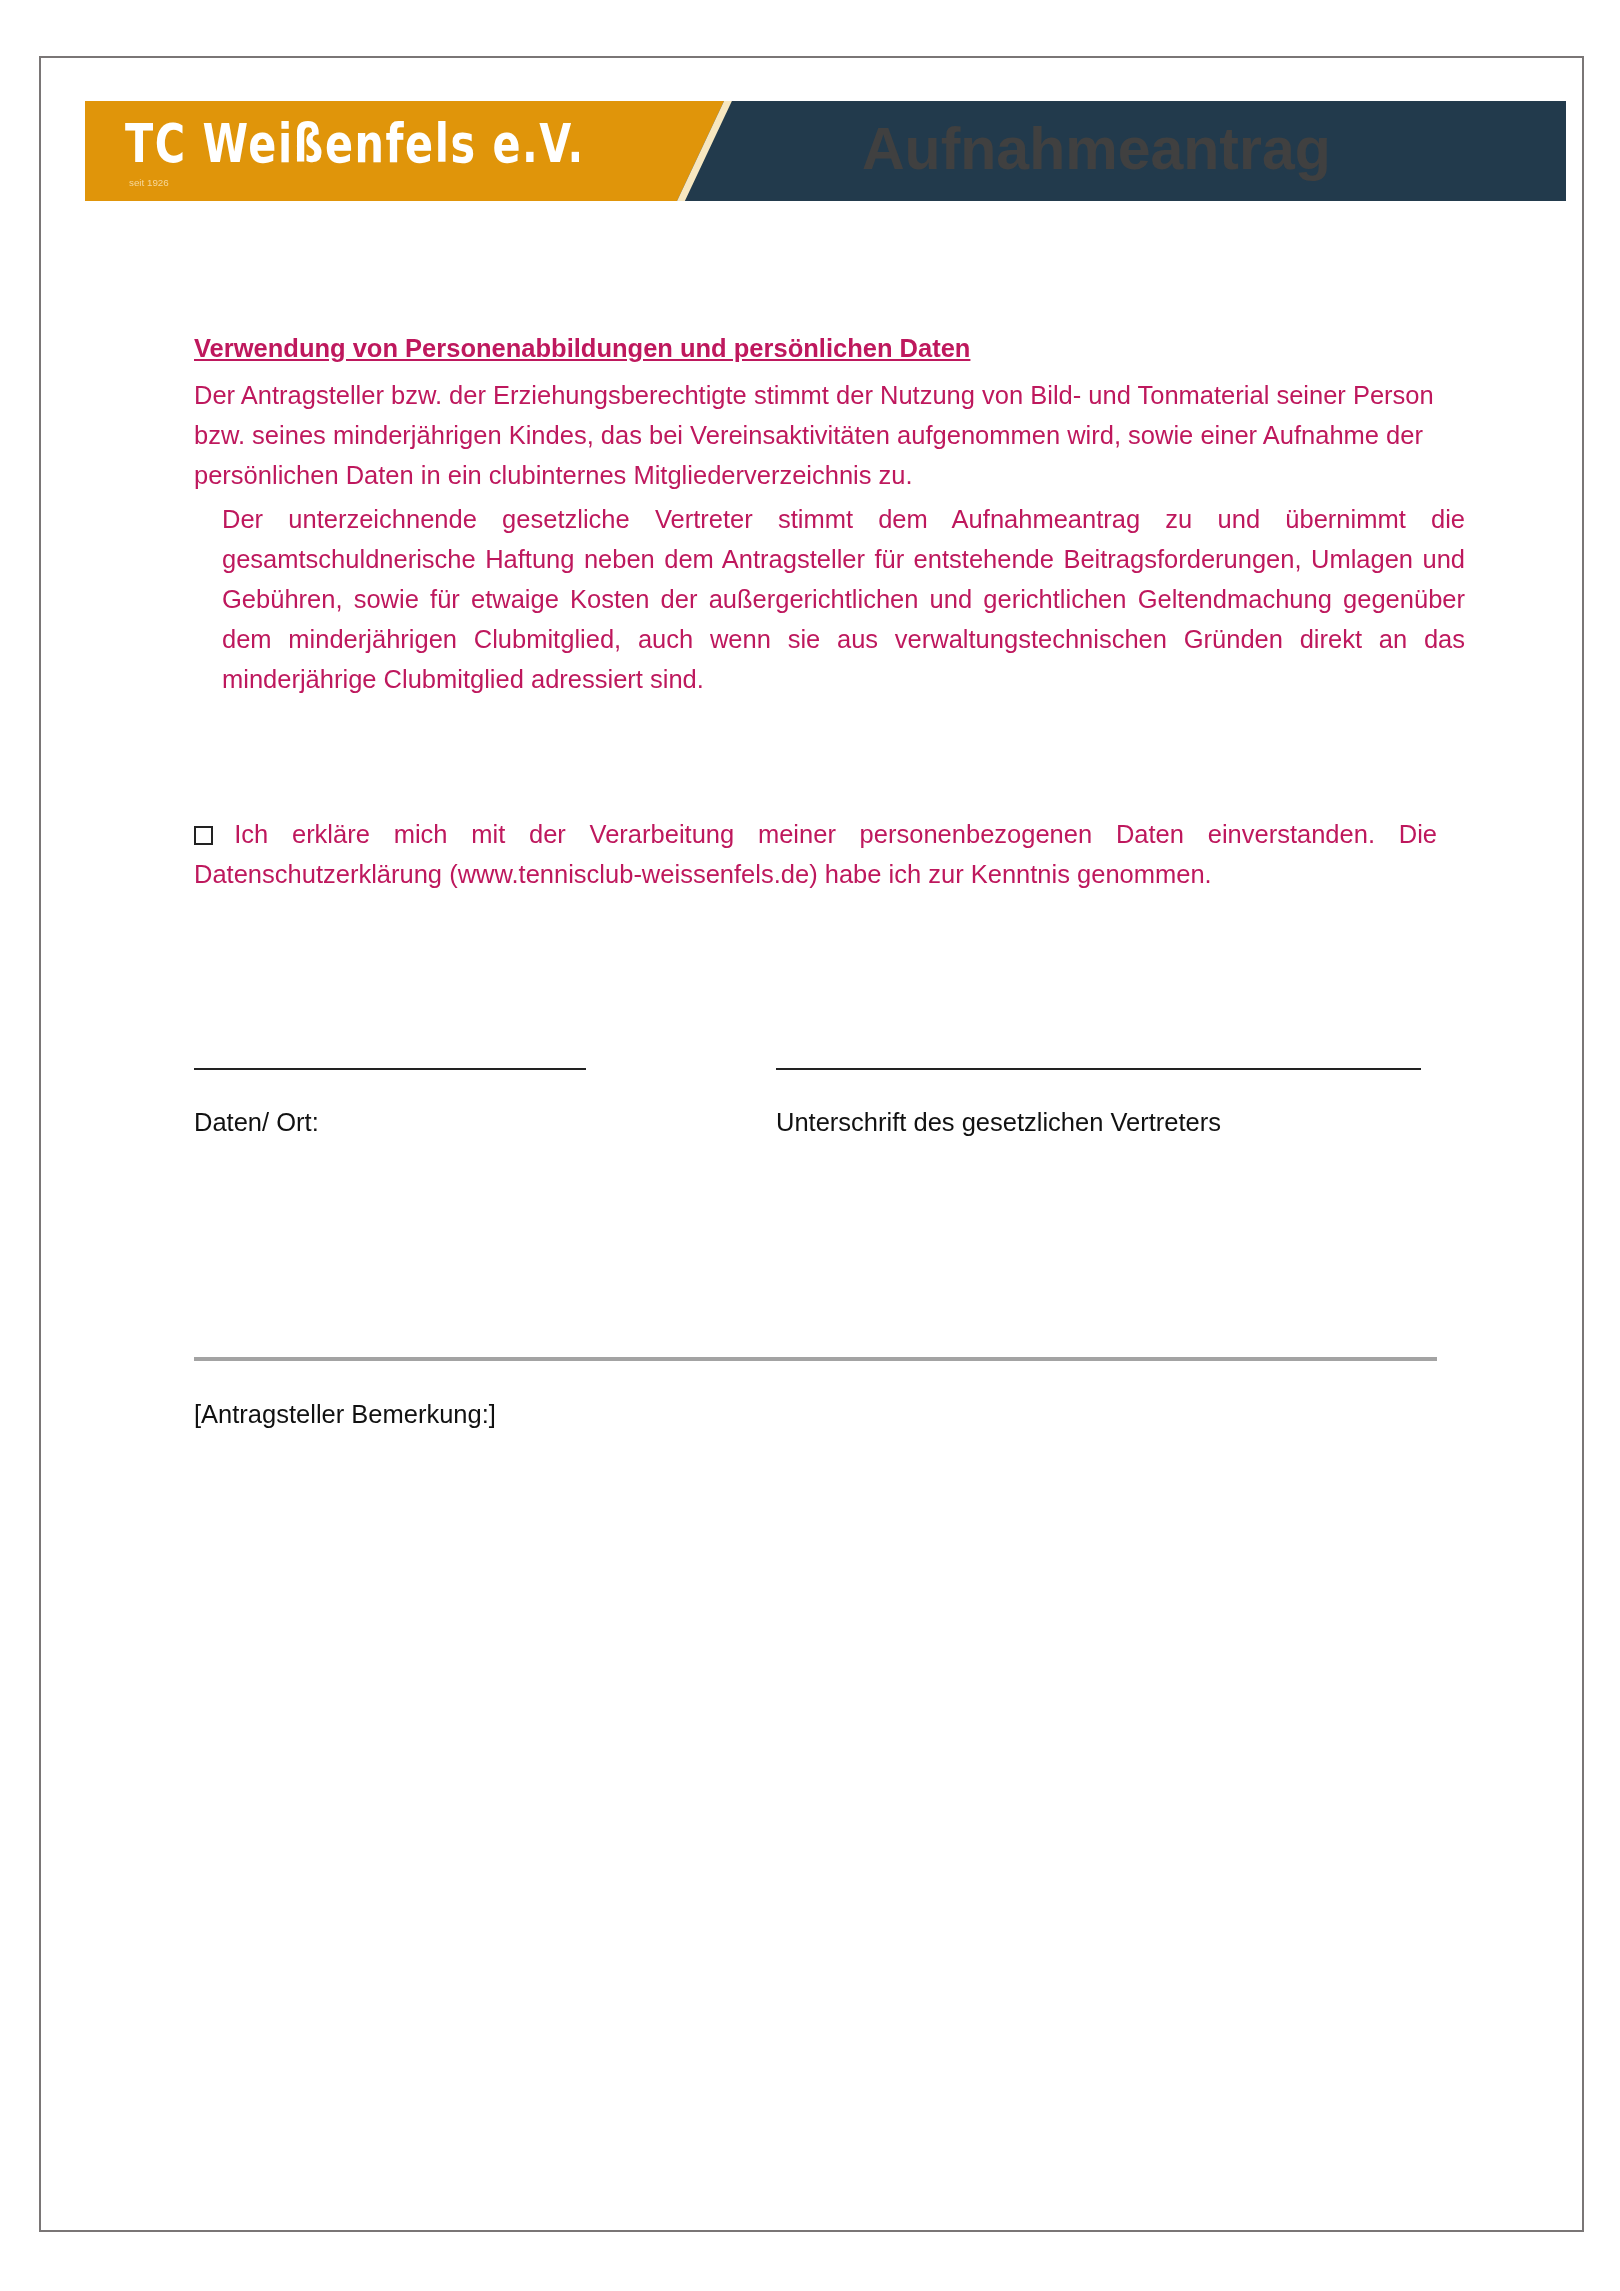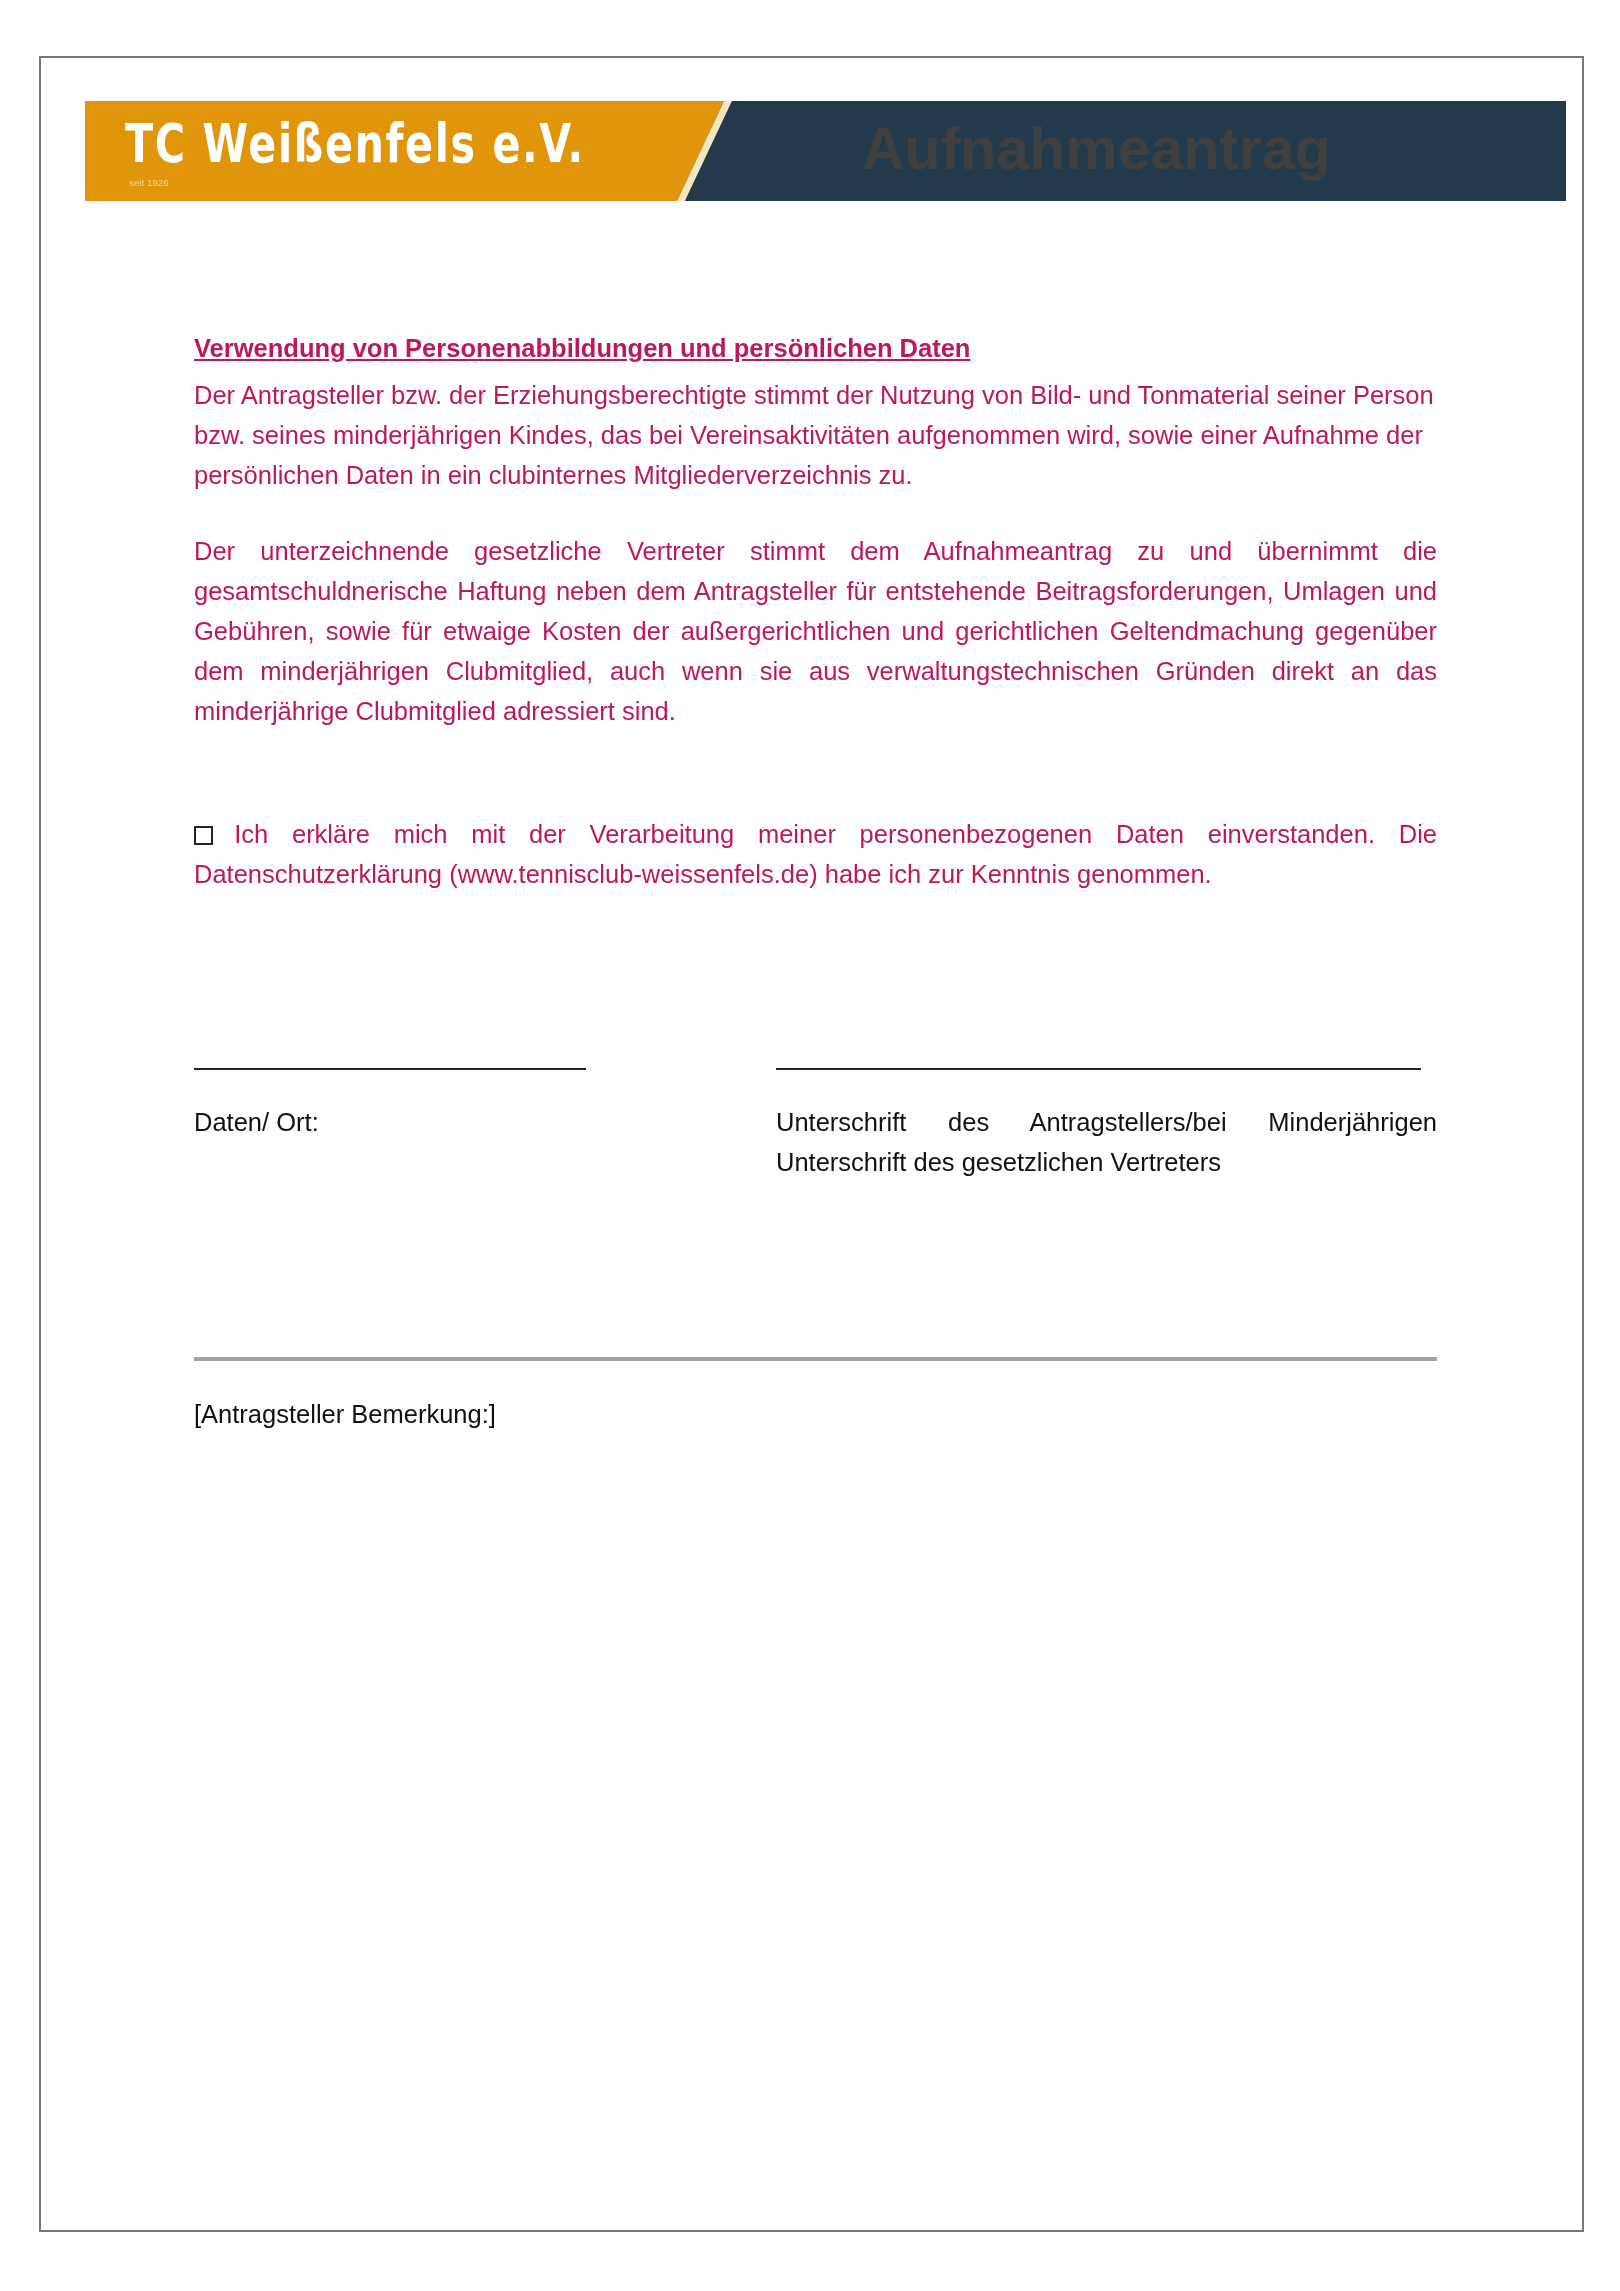--- a/index.html
+++ b/index.html
@@ -12,21 +12,21 @@
   .club-name { position:absolute; left:47px; top:11.8px; color:#fff;
                font-family:"DejaVu Sans", sans-serif; font-weight:bold; font-size:53px;
                letter-spacing:2px; transform:scaleX(0.78); transform-origin:left top; white-space:nowrap; }
   .club-since { position:absolute; left:51px; top:76px; color:#f6d89a; font-size:9.8px; }
   .banner-title { position:absolute; left:784px; top:13.7px; color:#404040; font-weight:bold;
                   font-size:59px; white-space:nowrap; }
   .doc { position:absolute; left:194px; width:1243px; font-family:"Liberation Sans", sans-serif;
          font-size:25.5px; line-height:40px; color:#be185d; }
   .heading { top:328px; font-weight:bold; text-decoration:underline; font-size:25.5px; }
   .para1 { top:375px; }
-  .para2 { top:531px; text-align:justify; }
+  .para2 { top:499px; text-align:justify;margin-left:28px; }
   .consent { top:814px; text-align:justify; }
   .checkbox { display:inline-block; width:18.6px; height:18.6px; border:2px solid #222;
               vertical-align:-2px; margin-right:21.6px; box-sizing:border-box; }
   .sig-line { position:absolute; height:2px; background:#222; top:1068px; }
   .sig-left { left:194px; width:392px; }
   .sig-right { left:776px; width:645px; }
   .label-date { position:absolute; left:194px; top:1102px; font-size:25.5px; line-height:40px; }
   .label-sign { position:absolute; left:776px; width:661px; top:1102px; font-size:25.5px;
                 line-height:40px; text-align:justify; text-align-last:left; }
   .label-sign .l1 { display:block; text-align:justify; text-align-last:justify; }
@@ -55,19 +55,18 @@
 
 <div class="doc consent">
   <span class="checkbox"></span><span>Ich erkläre mich mit der Verarbeitung meiner personenbezogenen Daten einverstanden.  Die Datenschutzerklärung (www.tennisclub-weissenfels.de) habe ich zur Kenntnis genommen.</span>
 </div>
 
 <div class="sig-line sig-left"></div>
 <div class="sig-line sig-right"></div>
 
 <div class="label-date">Daten/ Ort:</div>
 <div class="label-sign">
-  <span class="l1">Unterschrift des Antragstellers/bei Minderjährigen</span>
   <span>Unterschrift des gesetzlichen Vertreters</span>
 </div>
 
 <div class="rule"></div>
 <div class="remark">[Antragsteller Bemerkung:]</div>
 
 
 </body></html>

